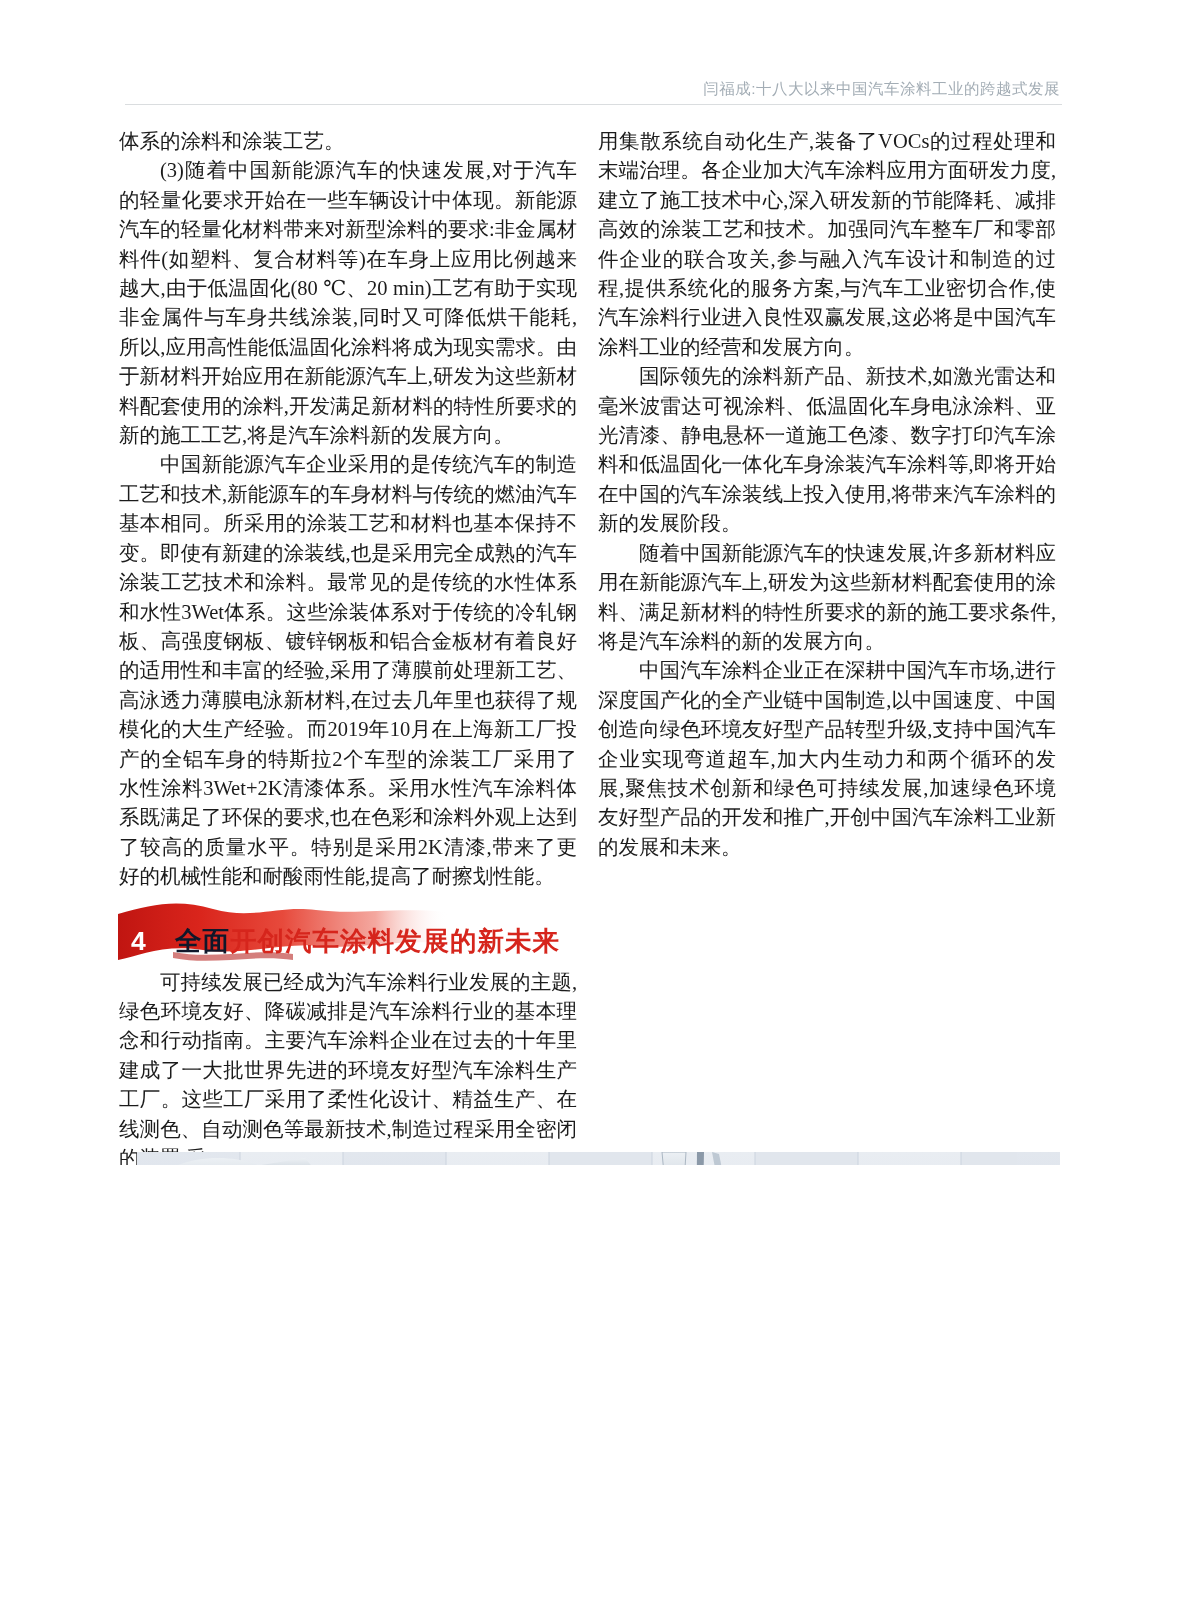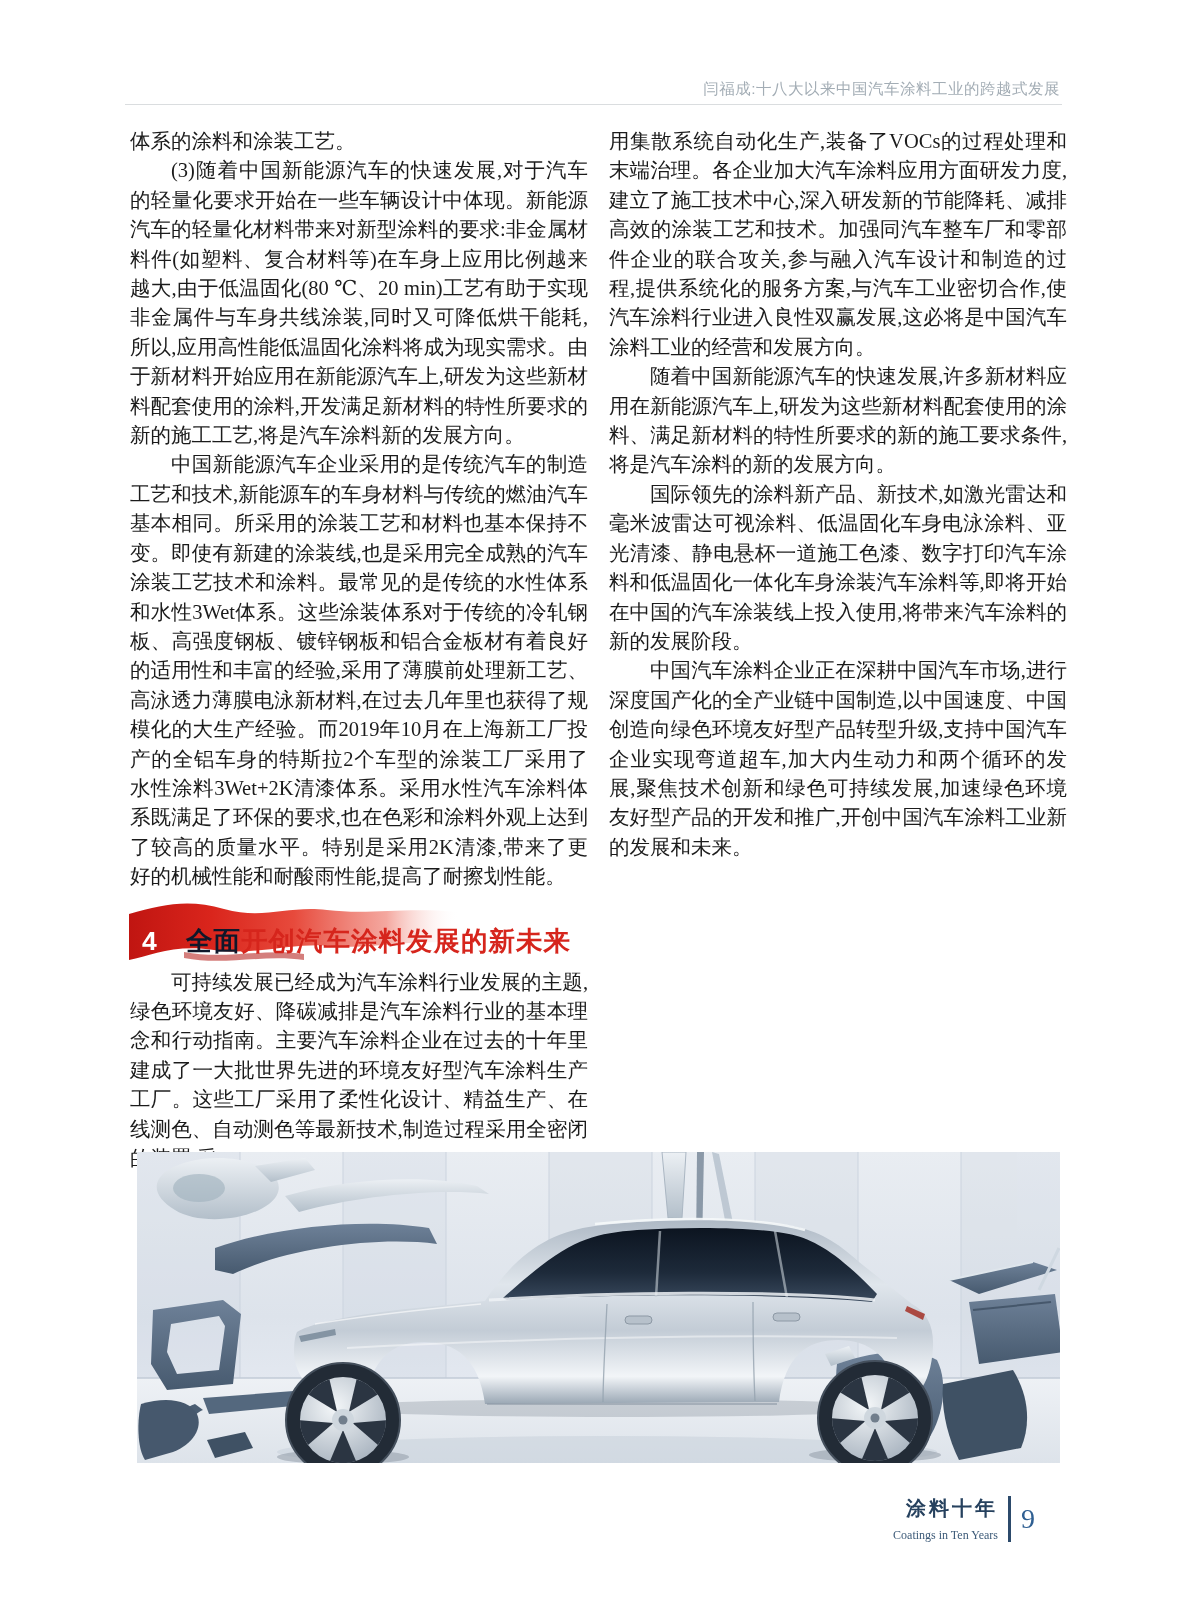--- a/index.html
+++ b/index.html
@@ -1,26 +1,26 @@
 <!DOCTYPE html>
 <html><head>
 <meta charset="utf-8">
 <style>
   html,body{margin:0;padding:0;background:#ffffff;}
-  .page{position:relative;width:1187px;height:1600px;background:#ffffff;overflow:hidden;
+  .page{position:relative;width:1187px;height:1165px;background:#ffffff;overflow:hidden;
         font-family:"Liberation Serif","DejaVu Serif",serif;color:#1b1b1b;}
 
   
   .running-head{position:absolute;top:79px;left:125px;right:127px;text-align:right;
                 font-family:"Liberation Sans","DejaVu Sans",sans-serif;
                 font-size:15.5px;color:#a3adb5;letter-spacing:0.5px;}
   .head-rule{position:absolute;top:104px;left:125px;right:125px;height:1px;background:#dadddf;}
 
   
-  .columns{position:absolute;top:127px;left:130px;width:937px;display:flex;gap:21px;}
+  .columns{position:absolute;top:127px;left:119px;width:937px;display:flex;gap:21px;}
   .col{width:458px;}
   .col p{margin:0;font-size:20.5px;line-height:29.4px;text-align:justify;text-indent:2em;}
   .col p.noindent{text-indent:0;}
 
   
   .sec-head{position:relative;height:62px;margin:8px 0 6px -1px;
             font-family:"Liberation Sans","DejaVu Sans",sans-serif;font-weight:bold;}
   .flag{position:absolute;left:0;top:2px;width:330px;height:60px;}
   .sec-text{position:relative;display:flex;align-items:flex-end;height:56px;
             font-size:26.5px;line-height:30px;padding-bottom:8px;}
@@ -81,22 +81,22 @@
           <span class="sec-flaglabel">全面</span>
           <span class="sec-rest">开创汽车涂料发展的新未来</span>
         </div>
       </div>
 
       <p>可持续发展已经成为汽车涂料行业发展的主题,绿色环境友好、降碳减排是汽车涂料行业的基本理念和行动指南。主要汽车涂料企业在过去的十年里建成了一大批世界先进的环境友好型汽车涂料生产工厂。这些工厂采用了柔性化设计、精益生产、在线测色、自动测色等最新技术,制造过程采用全密闭的装置,采</p>
     </div>
 
     <div class="col">
       <p class="noindent">用集散系统自动化生产,装备了VOCs的过程处理和末端治理。各企业加大汽车涂料应用方面研发力度,建立了施工技术中心,深入研发新的节能降耗、减排高效的涂装工艺和技术。加强同汽车整车厂和零部件企业的联合攻关,参与融入汽车设计和制造的过程,提供系统化的服务方案,与汽车工业密切合作,使汽车涂料行业进入良性双赢发展,这必将是中国汽车涂料工业的经营和发展方向。</p>
+      <p>国际领先的涂料新产品、新技术,如激光雷达和毫米波雷达可视涂料、低温固化车身电泳涂料、亚光清漆、静电悬杯一道施工色漆、数字打印汽车涂料和低温固化一体化车身涂装汽车涂料等,即将开始在中国的汽车涂装线上投入使用,将带来汽车涂料的新的发展阶段。</p>
       <p>随着中国新能源汽车的快速发展,许多新材料应用在新能源汽车上,研发为这些新材料配套使用的涂料、满足新材料的特性所要求的新的施工要求条件,将是汽车涂料的新的发展方向。</p>
-      <p>国际领先的涂料新产品、新技术,如激光雷达和毫米波雷达可视涂料、低温固化车身电泳涂料、亚光清漆、静电悬杯一道施工色漆、数字打印汽车涂料和低温固化一体化车身涂装汽车涂料等,即将开始在中国的汽车涂装线上投入使用,将带来汽车涂料的新的发展阶段。</p>
       <p>中国汽车涂料企业正在深耕中国汽车市场,进行深度国产化的全产业链中国制造,以中国速度、中国创造向绿色环境友好型产品转型升级,支持中国汽车企业实现弯道超车,加大内生动力和两个循环的发展,聚焦技术创新和绿色可持续发展,加速绿色环境友好型产品的开发和推广,开创中国汽车涂料工业新的发展和未来。</p>
 
     </div>
 
   </div>
 
   <figure class="figure">
     <svg viewBox="0 0 923 311">
       <defs>
         <linearGradient id="bgGrad" x1="0" y1="0" x2="0" y2="1">

